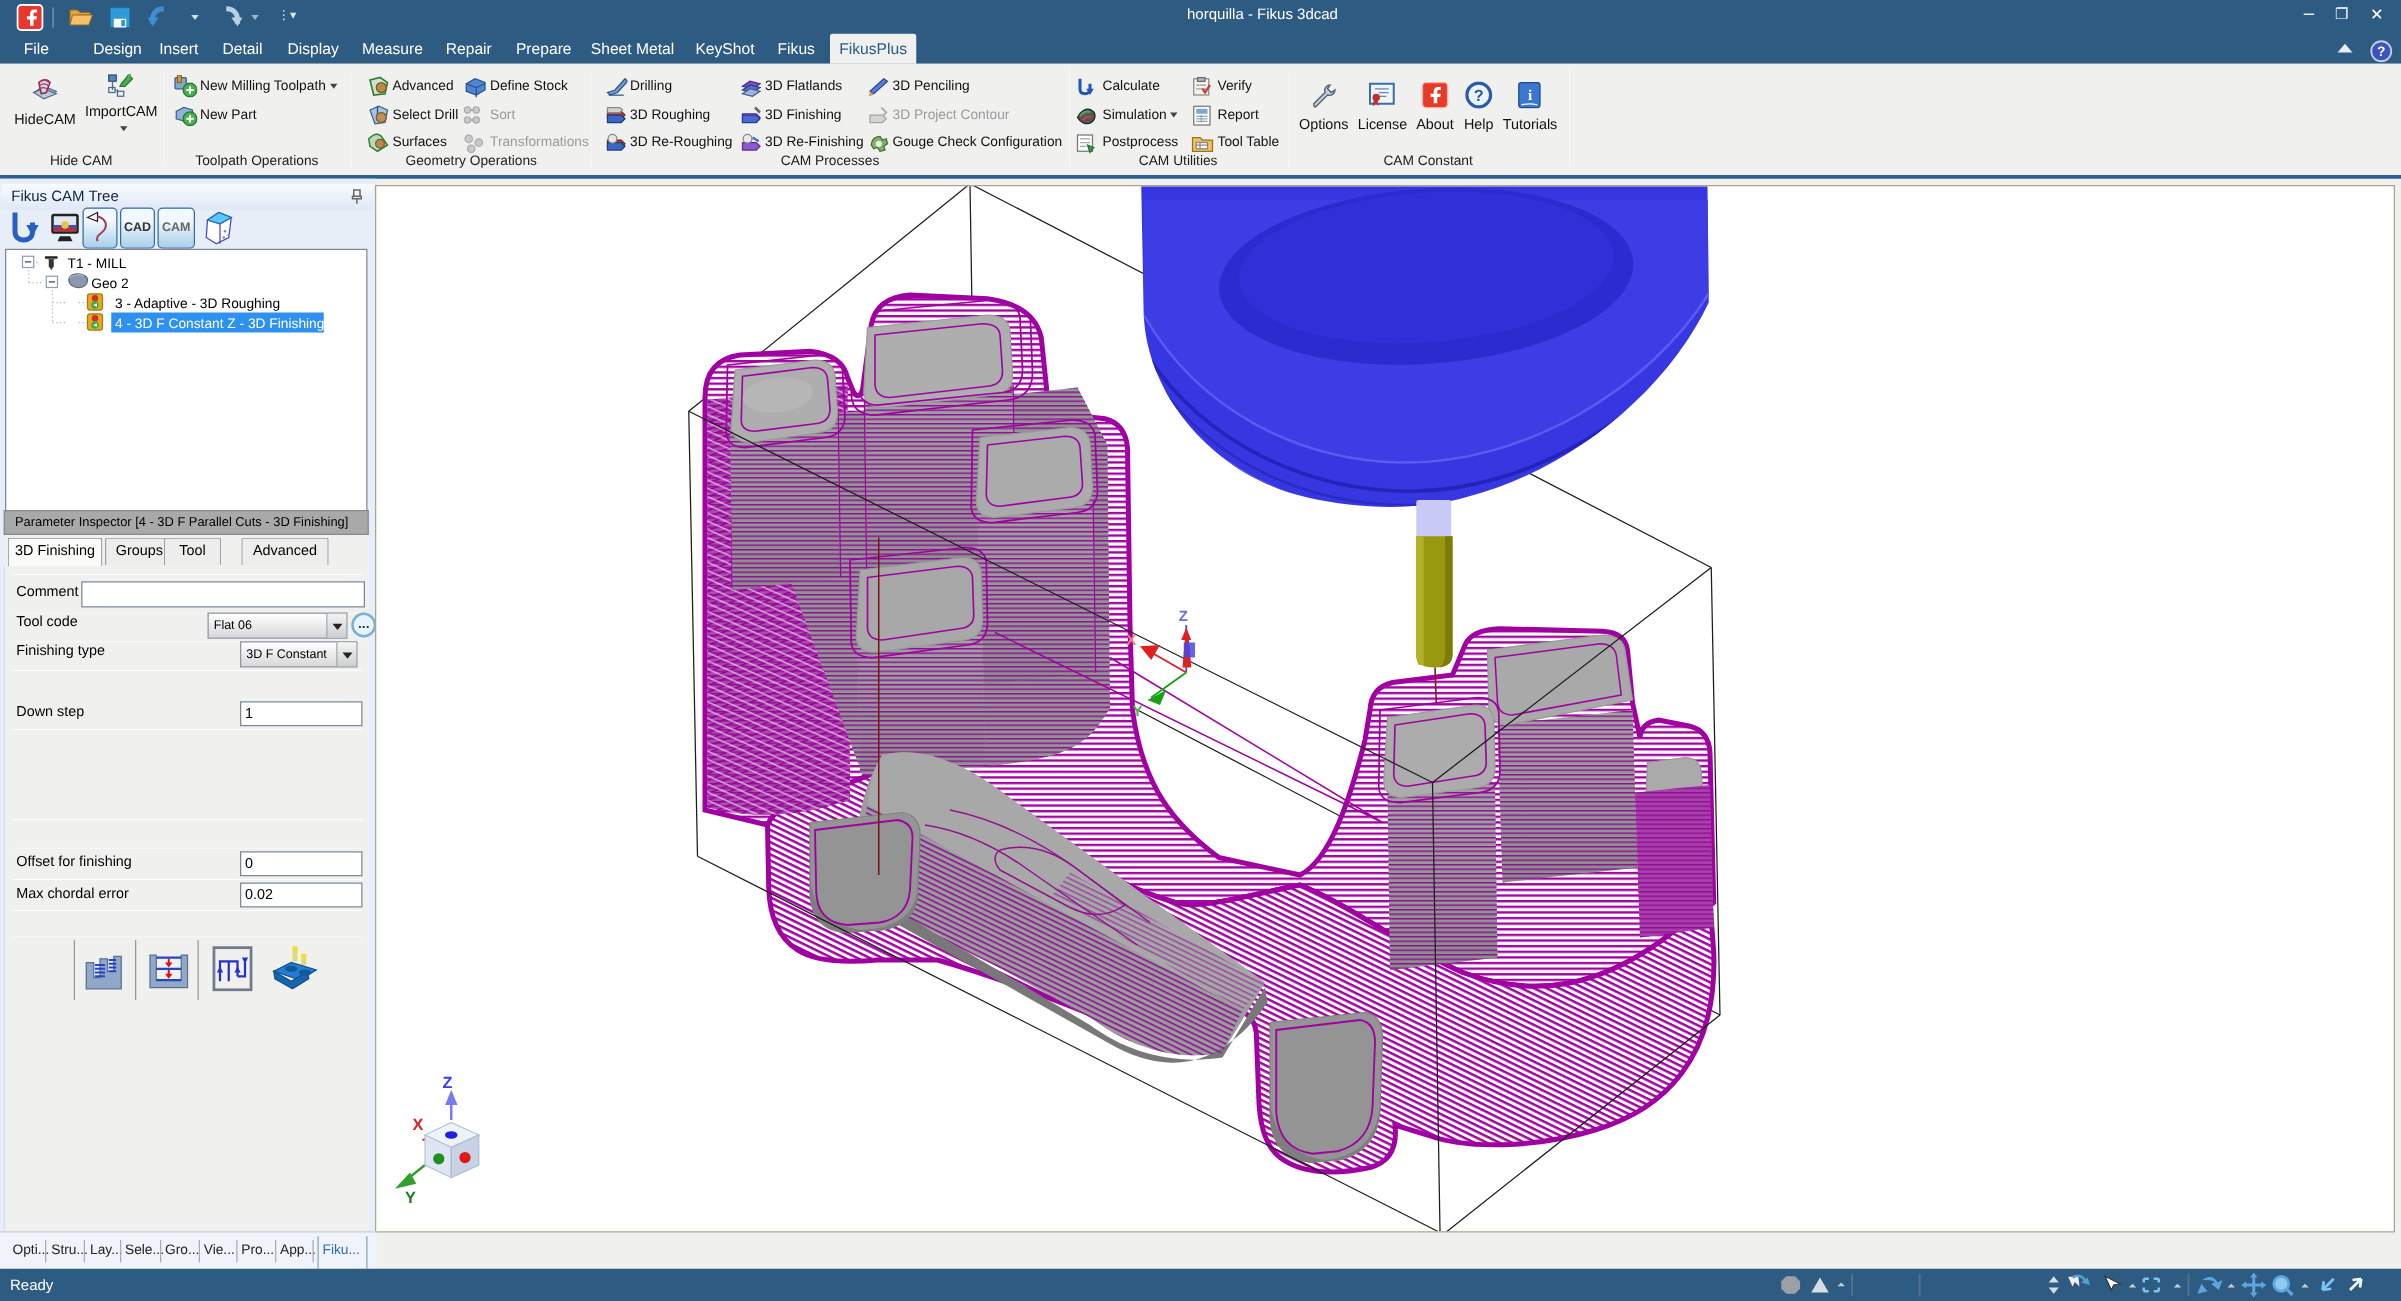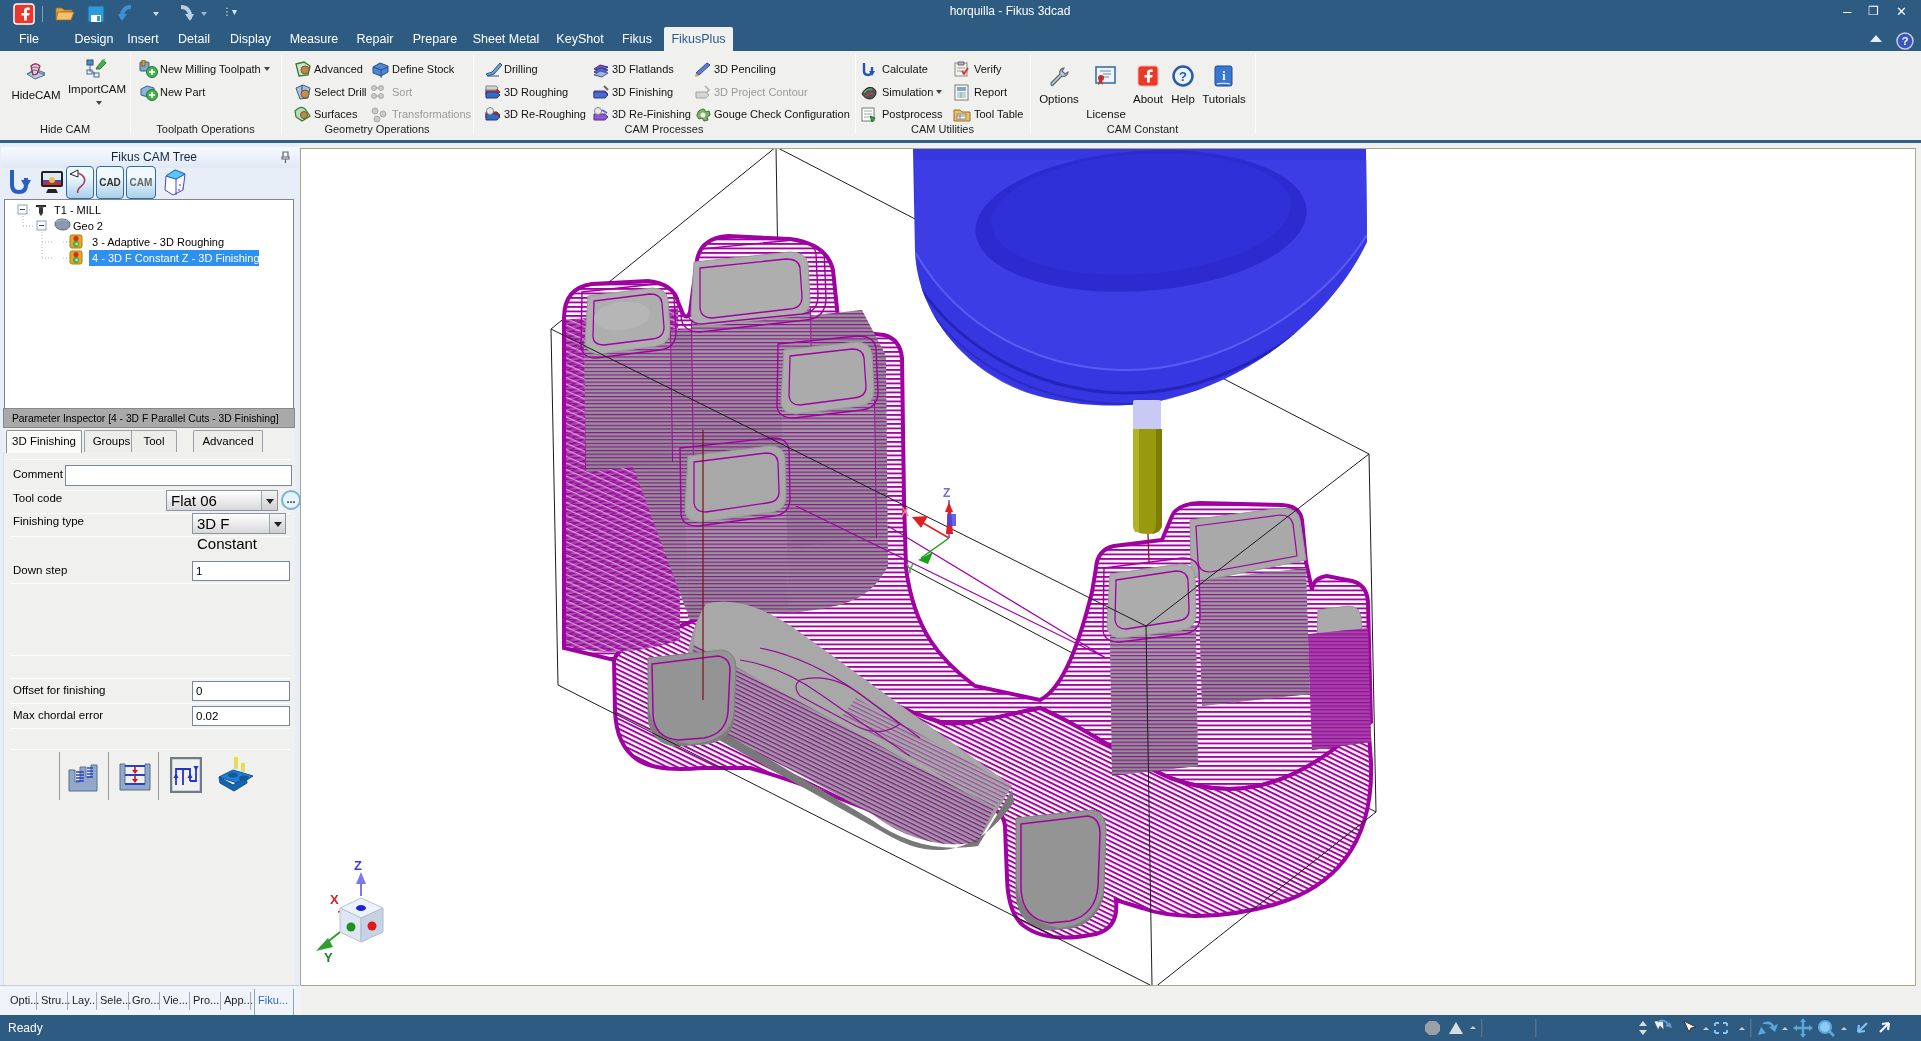--- a/index.html
+++ b/index.html
@@ -17,30 +17,30 @@
 .rglabel{position:absolute;top:72px;font-size:11px;color:#1c1c1c;text-align:center;white-space:nowrap;}
 .ritem{position:absolute;height:20px;font-size:11px;color:#111;white-space:nowrap;}
 .ritem .lbl{display:inline-block;vertical-align:middle;line-height:20px;margin-left:2px;}
 .ritem svg{vertical-align:middle;}
 .gray .lbl{color:#9a9a9a;}
 .bigbtn{position:absolute;text-align:center;font-size:11.5px;color:#111;}
 .caret{display:inline-block;width:0;height:0;border-left:3.5px solid transparent;border-right:3.5px solid transparent;border-top:4px solid #444;vertical-align:middle;margin-left:3px;}
 #blueline{position:absolute;left:0;top:140px;width:1921px;height:3px;background:#2c618f;}
 
 #leftcol{position:absolute;left:0;top:143px;width:301px;height:842px;background:#e7eef8;}
-#treehdr{position:absolute;left:1px;top:4px;width:298px;height:21px;font-size:12px;color:#10253f;padding-left:8px;line-height:21px;background:linear-gradient(#f8fbff,#dfe8f5);text-align:center;}
+#treehdr{position:absolute;left:1px;top:4px;width:298px;height:21px;font-size:12px;color:#10253f;padding-left:8px;line-height:21px;background:linear-gradient(#f8fbff,#dfe8f5);}
 #treebox{position:absolute;left:4px;top:56px;width:290px;height:211px;background:#fff;border:1px solid #7f8591;font-size:11px;color:#000;}
 #paramhdr{position:absolute;left:3px;top:265px;width:292px;height:20px;background:#a9a9a9;border:1px solid #888;color:#000;font-size:10.3px;line-height:19px;padding-left:8px;}
 #ptabs{position:absolute;left:3px;top:285px;width:292px;height:24px;background:#f0f0ee;font-size:11.5px;}
 .ptab{position:absolute;top:2px;height:22px;border:1px solid #9aa0aa;border-bottom:none;text-align:center;line-height:21px;color:#000;background:#ededeb;border-radius:2px 2px 0 0;}
 #pform{position:absolute;left:3px;top:309px;width:292px;height:533px;background:#f0f0ee;border-left:1px solid #d7dfeb;font-size:11.5px;color:#000;}
 .hline{position:absolute;left:6px;width:280px;height:1px;background:#d9d9d7;border-bottom:1px solid #fff;}
 .finput{position:absolute;background:#fff;border:1px solid #7a8699;font-size:11.5px;padding-left:3px;color:#000;}
 .flabel{position:absolute;left:9px;font-size:11.5px;color:#000;}
-.combo{position:absolute;border:1px solid #8a94a4;background:linear-gradient(#ffffff,#d8d8d8);font-size:15px;padding-left:4px;color:#000;}
+.combo{position:absolute;border:1px solid #8a94a4;background:linear-gradient(#ffffff,#d8d8d8);font-size:10px;padding-left:4px;color:#000;}
 .cbarrow{position:absolute;top:0;right:0;width:16px;height:100%;background:linear-gradient(#f4f4f4,#cfcfcf);border-left:1px solid #9aa;}
 .cbarrow:after{content:"";position:absolute;left:4px;top:8px;border-left:4px solid transparent;border-right:4px solid transparent;border-top:5px solid #222;}
 
 #lefttabs{position:absolute;left:0;top:985px;width:301px;height:30px;background:#f1f3fa;font-size:11px;color:#222;border-top:1px solid #c8cdd8;}
 #docbar{position:absolute;left:301px;top:985px;width:1620px;height:30px;background:#f1f3fa;border-top:1px solid #cfd4de;}
 #doctab{position:absolute;left:7px;top:2px;width:84px;height:23px;background:#fff;border:1px solid #68809f;font-size:11px;color:#17365d;font-weight:bold;line-height:21px;white-space:nowrap;overflow:hidden;}
 #statusbar{position:absolute;left:0;top:1015px;width:1921px;height:26px;background:#2e5b82;color:#fff;font-size:12px;}
 
 #viewport{position:absolute;left:300px;top:148px;width:1616px;height:838px;background:#fff;border:1px solid #aaa489;}
 </style></head>
@@ -251,21 +251,21 @@
         </svg><span class="lbl">Tool Table</span></div>
 
  <div class="bigbtn" style="left:1036px;top:14px;width:46px"><svg width="24" height="22" viewBox="0 0 24 22">
           <path d="M4 18l9-9c-1-3 1-6 4-6l-2 3 3 3 3-2c0 3-3 5-6 4l-9 9c-1 1-2 1-2-2z" fill="#c9ced6" stroke="#5a6578" stroke-width="1.2"></path>
         </svg><div style="margin-top:4px">Options</div></div>
  <div class="bigbtn" style="left:1083px;top:14px;width:46px"><svg width="24" height="22" viewBox="0 0 24 22">
           <rect x="2" y="2" width="19" height="16" fill="#eef4fa" stroke="#3a6ea8" stroke-width="1.6"></rect>
           <path d="M6 6h11M9 9h8M9 12h6" stroke="#6a8ab0"></path>
           <circle cx="7" cy="13" r="3" fill="#c03030"></circle>
           <path d="M5 15l-1 5 3-2 2 2-1-5z" fill="#c03030"></path>
-        </svg><div style="margin-top:19px">License</div></div>
+        </svg><div style="margin-top:4px">License</div></div>
  <div class="bigbtn" style="left:1127px;top:14px;width:42px"><svg width="24" height="22" viewBox="0 0 24 22">
           <rect x="2" y="1" width="20" height="20" rx="3" fill="#e83a2a" stroke="#f8b0a0"></rect>
           <path d="M14.5 4.5c-2.5 0-3.5 1.5-3.5 3.5v2H8.5v2.5H11v5h2.8v-5h2.4l.4-2.5h-2.8V8.3c0-.8.4-1.3 1.3-1.3h1.6V4.6c-.3 0-1.1-.1-2.2-.1z" fill="#fff"></path>
         </svg><div style="margin-top:4px">About</div></div>
  <div class="bigbtn" style="left:1166px;top:14px;width:34px"><svg width="24" height="22" viewBox="0 0 24 22">
           <circle cx="12" cy="11" r="9.5" fill="#eaf2fa" stroke="#2a5aa8" stroke-width="2.5"></circle>
           <text x="12" y="15.5" font-size="13" font-weight="bold" fill="#2a5aa8" text-anchor="middle" font-family="Liberation Sans">?</text>
         </svg><div style="margin-top:4px">Help</div></div>
  <div class="bigbtn" style="left:1199px;top:14px;width:50px"><svg width="24" height="22" viewBox="0 0 24 22">
           <rect x="3" y="1" width="17" height="20" rx="2" fill="#3a78d0" stroke="#1f4a8c"></rect>

